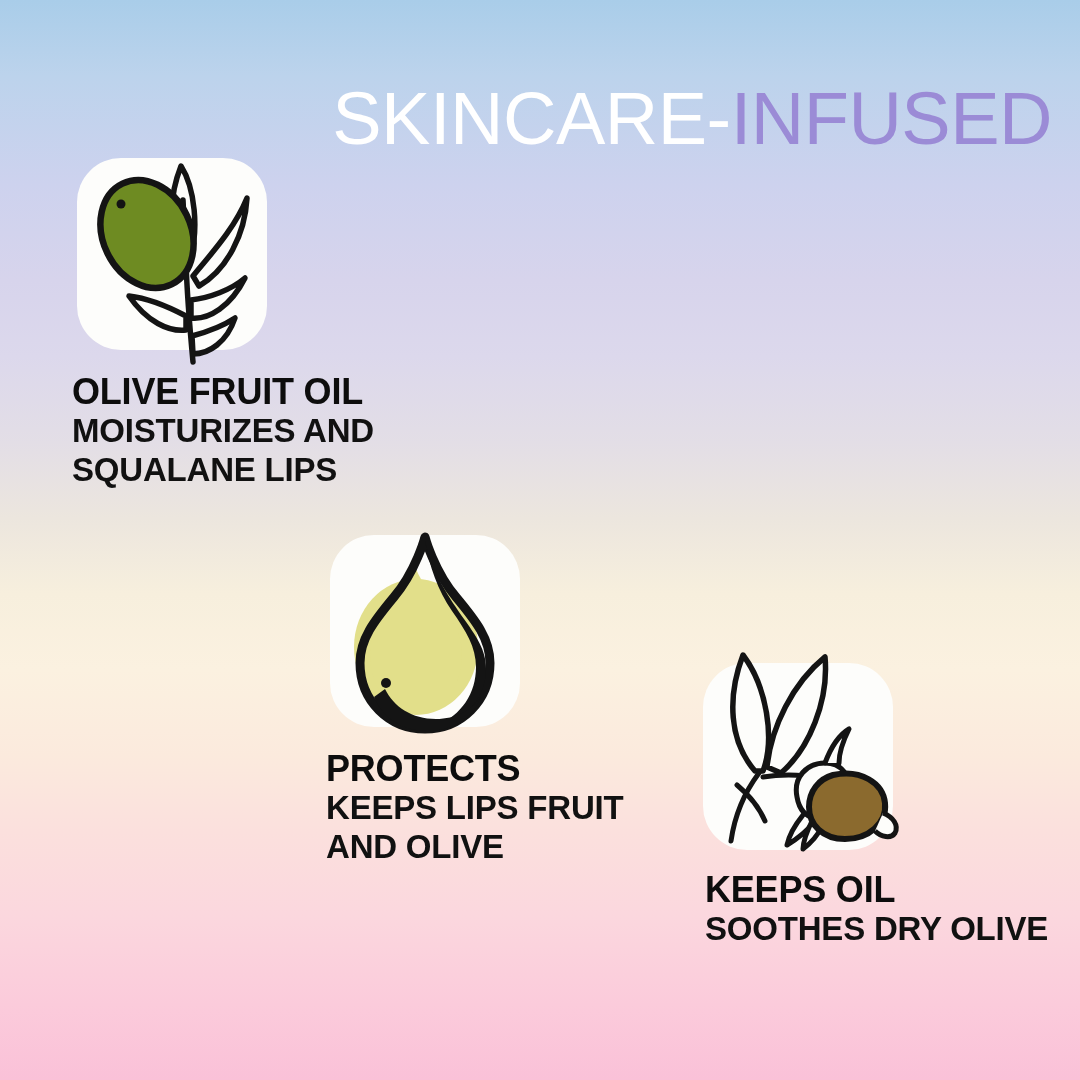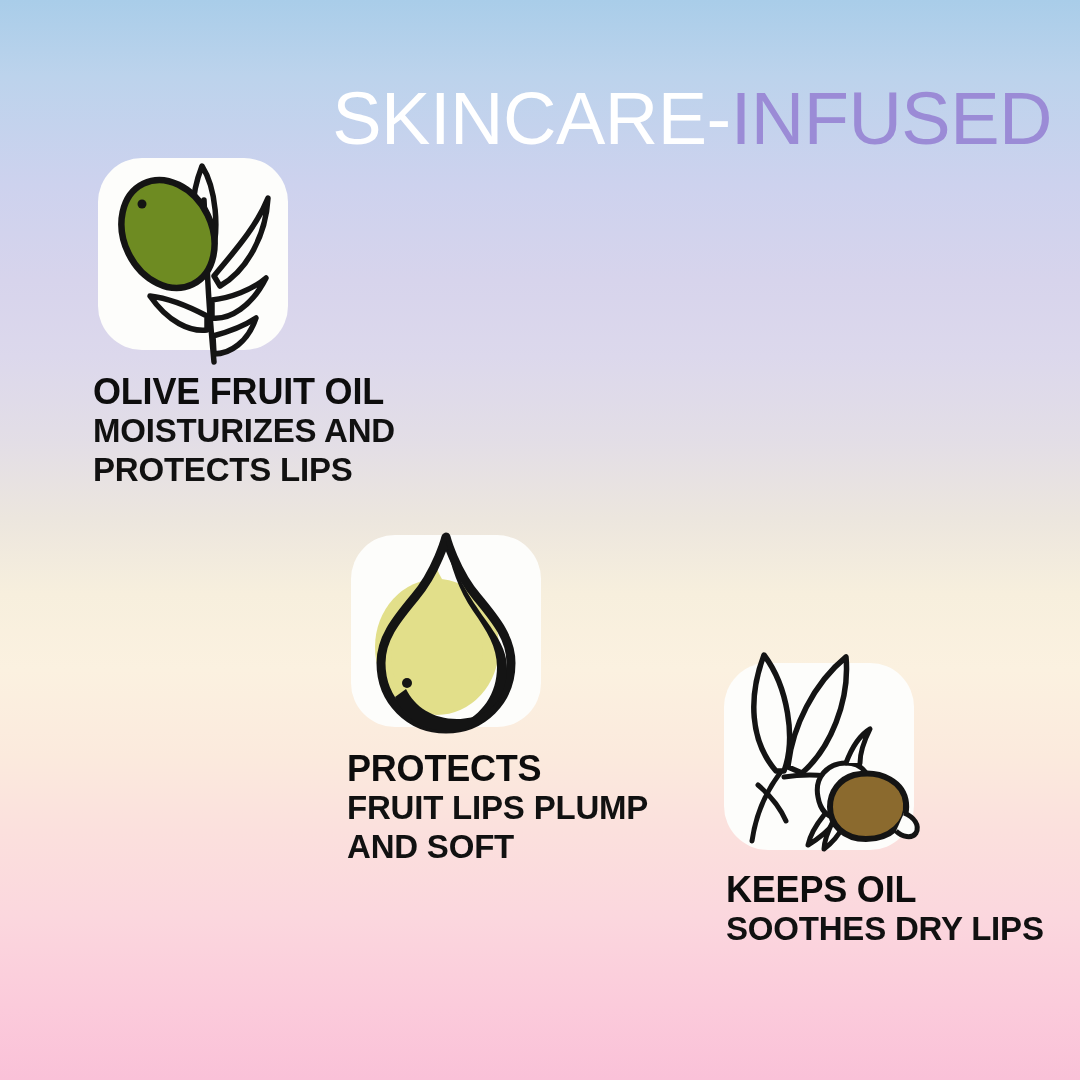--- a/index.html
+++ b/index.html
@@ -47,21 +47,21 @@
     font-size: 74px;
     line-height: 1;
     letter-spacing: -0.5px;
     font-weight: 400;
     white-space: nowrap;
   }
   .headline .part-white { color: #ffffff; }
   .headline .part-purple { color: #9b8bd6; }
 
   
-  .ingredient { position: absolute; margin-left: 21px; }
+  .ingredient { position: absolute; }
 
   .tile {
     position: relative;
     width: 190px;
     height: 192px;
     background: #fdfdfb;
     border-radius: 44px;
   }
   .tile .art {
     position: absolute;
@@ -133,21 +133,21 @@
           <g transform="rotate(-26 88 104)">
             <ellipse cx="88" cy="104" rx="44" ry="56" fill="#6E8B22" stroke="#141414" stroke-width="6.5"></ellipse>
           </g>
           <circle cx="62" cy="74" r="4.5" fill="#141414"></circle>
         </svg>
       </div>
     </div>
     <div class="labels">
       <div class="title-line">OLIVE FRUIT OIL</div>
       <div class="desc-line">MOISTURIZES AND</div>
-      <div class="desc-line">PROTECTS LIPS</div>
+      <div class="desc-line">SQUALANE LIPS</div>
     </div>
   </div>
 
   <div class="ingredient" id="ing-squalane">
     <div class="tile">
       <div class="art">
         <svg width="226" height="240" viewBox="0 0 226 240" xmlns="http://www.w3.org/2000/svg">
 
           <ellipse cx="104" cy="140" rx="62" ry="68" fill="#E2DF8A"></ellipse>
           <path d="M104 62 C92 92 58 110 58 146 C58 182 78 206 104 206 C130 206 150 182 150 146 C150 110 116 92 104 62 Z" fill="#E2DF8A"></path>
@@ -163,22 +163,22 @@
           <path d="M113 34 C120 66 138 92 152 112 C168 134 174 146 174 162 C174 192 152 214 124 219
                    C150 208 164 186 164 160 C164 140 154 124 140 104 C126 84 117 58 113 34 Z" fill="#141414"></path>
           <path d="M73 182 C82 200 100 212 124 212 C144 212 160 203 169 189
                    C162 212 140 224 115 224 C90 224 70 210 62 190 Z" fill="#141414"></path>
           <circle cx="74" cy="176" r="5" fill="#141414"></circle>
         </svg>
       </div>
     </div>
     <div class="labels">
       <div class="title-line">PROTECTS</div>
-      <div class="desc-line">FRUIT LIPS PLUMP</div>
-      <div class="desc-line">AND SOFT</div>
+      <div class="desc-line">KEEPS LIPS FRUIT</div>
+      <div class="desc-line">AND OLIVE</div>
     </div>
   </div>
 
   <div class="ingredient" id="ing-jojoba">
     <div class="tile">
       <div class="art">
         <svg width="226" height="240" viewBox="0 0 226 240" xmlns="http://www.w3.org/2000/svg">
           <g fill="#fdfdfb" stroke="#141414" stroke-width="5.5" stroke-linecap="round" stroke-linejoin="round">
 
             <path d="M70 136 C44 106 42 62 58 20 C82 52 90 104 78 136 Z"></path>
@@ -200,17 +200,17 @@
           </g>
 
           <path d="M148 140 C176 134 198 148 200 168 C202 188 184 204 160 204 C138 204 124 190 124 172 C124 156 134 144 148 140 Z" fill="#8B6A2E" stroke="#141414" stroke-width="6" stroke-linejoin="round"></path>
 
           <path d="M198 178 C208 182 214 190 210 198 C206 204 196 202 190 196" fill="#fdfdfb" stroke="#141414" stroke-width="5" stroke-linejoin="round"></path>
         </svg>
       </div>
     </div>
     <div class="labels">
       <div class="title-line">KEEPS OIL</div>
-      <div class="desc-line">SOOTHES DRY LIPS</div>
+      <div class="desc-line">SOOTHES DRY OLIVE</div>
     </div>
   </div>
 
 </div>
 
 </body></html>

